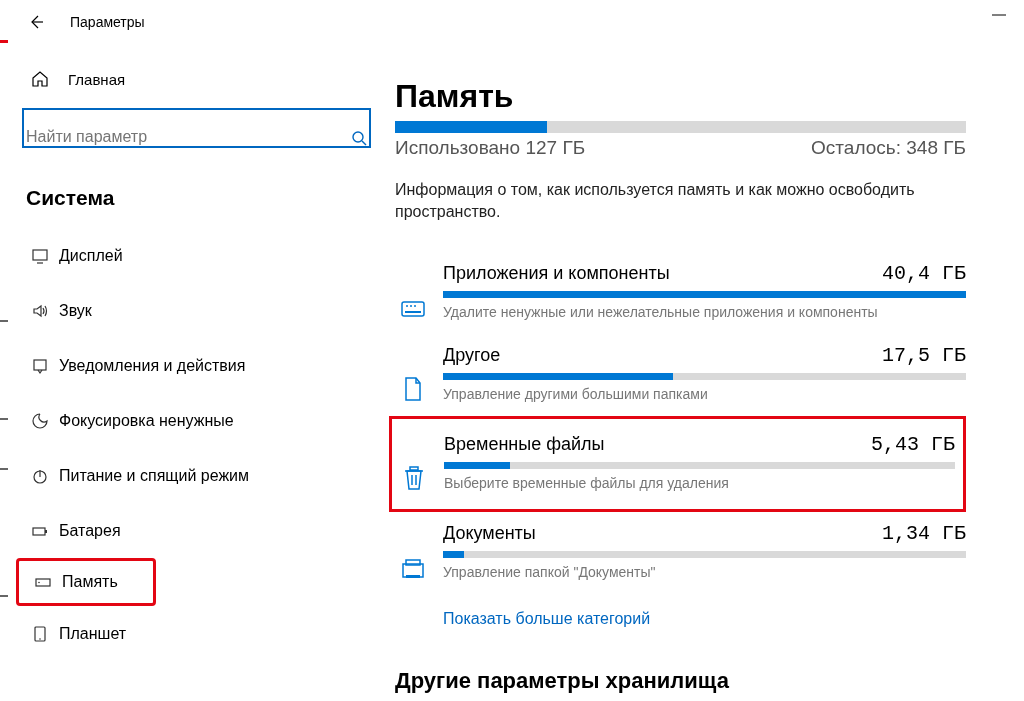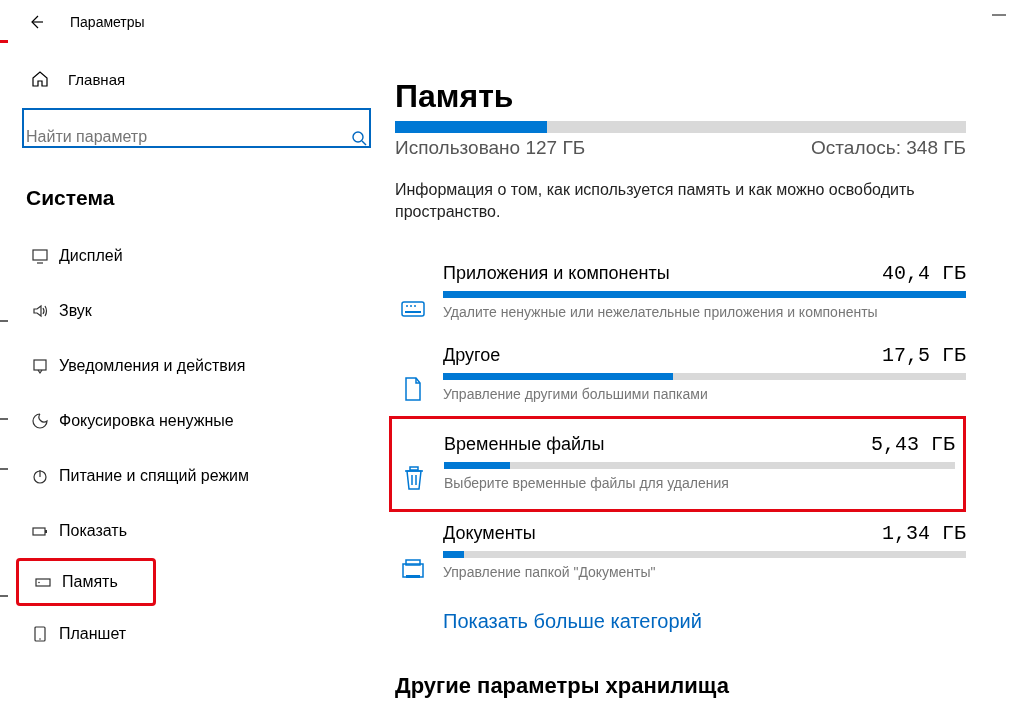--- a/index.html
+++ b/index.html
@@ -34,21 +34,21 @@
 .cat { display: flex; align-items: flex-end; padding: 10px 0 14px 0; cursor: pointer; }
 .cat.highlight { border: 3px solid #e30613; border-radius: 0; padding: 14px 8px 18px 4px; margin-left: -6px; }
 .cat .cat-icon { width: 36px; display: flex; justify-content: center; color: #0078d4; padding-top: 2px; }
 .cat .cat-body { flex: 1; margin-left: 12px; }
 .cat .cat-head { display: flex; justify-content: space-between; align-items: baseline; }
 .cat .cat-name { font-size: 18px; color: #000; }
 .cat .cat-size { font-size: 20px; color: #000; font-family: Liberation Mono, monospace; }
 .cat .cat-bar { height: 7px; background: #d9d9d9; margin-top: 6px; position: relative; }
 .cat .cat-bar .fill { position: absolute; left: 0; top: 0; bottom: 0; background: #0078d4; }
 .cat .cat-desc { font-size: 14px; color: #777; margin-top: 6px; }
-.show-more { color: #0067c0; font-size: 20px; margin-top: 16px; cursor: pointer; padding-left: 48px; }
+.show-more { color: #0067c0; font-size: 16px; margin-top: 16px; cursor: pointer; padding-left: 48px; }
 .cutoff-heading { font-size: 22px; font-weight: 600; margin-top: 40px; color: #000; }
 svg { display: block; }
 </style>
 </head>
 <body>
 
 <div class="left-edge">
   <div class="tick" style="top:40px;background:#e30613;height:3px;"></div>
   <div class="tick" style="top:320px"></div>
   <div class="tick" style="top:418px"></div>
@@ -137,21 +137,21 @@
           </span>
           <span class="label">Питание и спящий режим</span>
         </div>
         <div class="nav-item">
           <span class="icon">
             <svg width="18" height="18" viewBox="0 0 18 18">
               <rect x="2" y="6" width="12" height="7" fill="none" stroke="#333" stroke-width="1.2"></rect>
               <rect x="14" y="8" width="2" height="3" fill="#333"></rect>
             </svg>
           </span>
-          <span class="label">Показать</span>
+          <span class="label">Батарея</span>
         </div>
         <div class="nav-item highlight">
           <span class="icon">
             <svg width="18" height="18" viewBox="0 0 18 18">
               <rect x="2" y="6" width="14" height="7" fill="none" stroke="#333" stroke-width="1.2"></rect>
               <circle cx="5" cy="9.5" r="0.8" fill="#333"></circle>
             </svg>
           </span>
           <span class="label">Память</span>
         </div>

